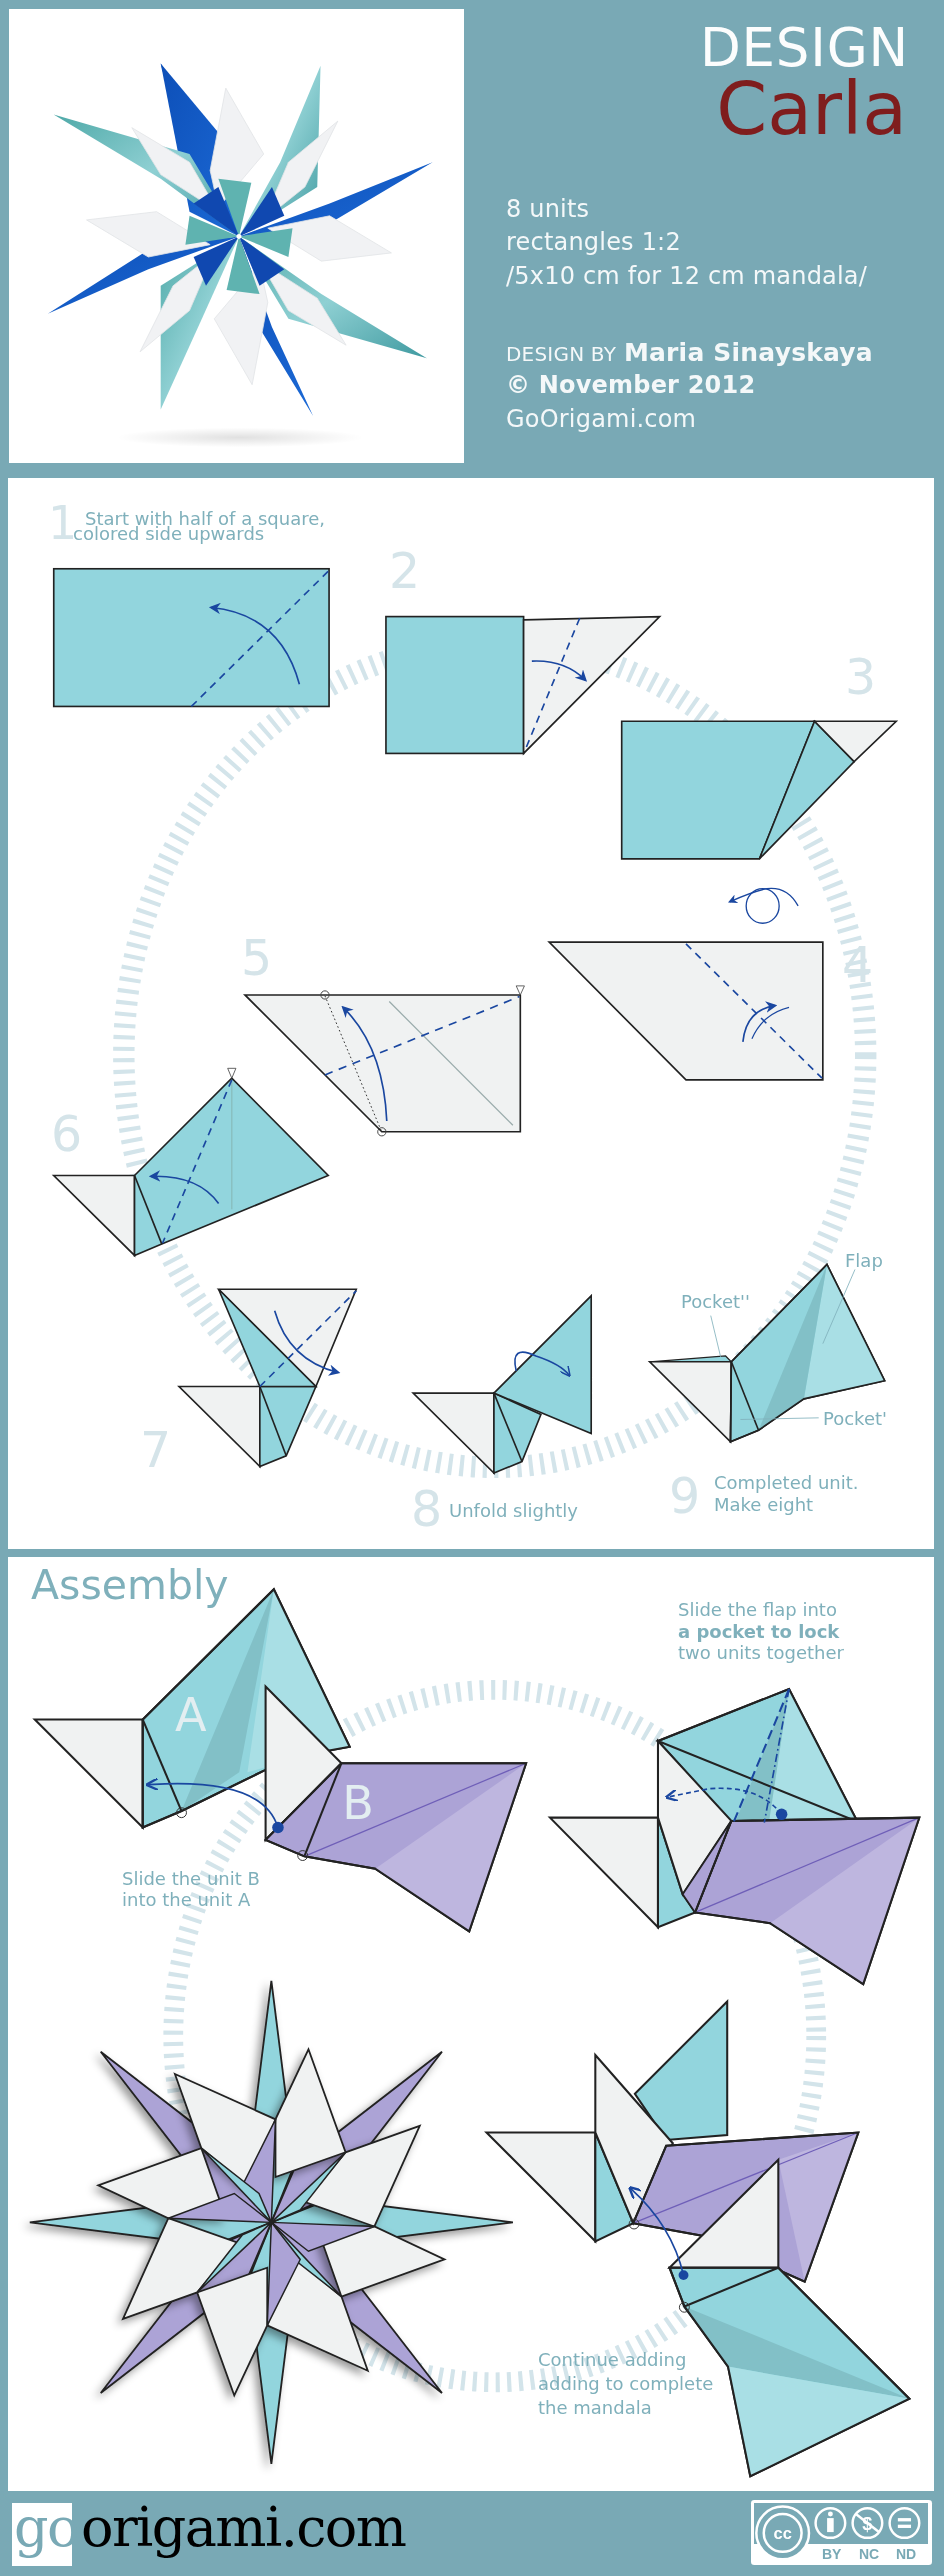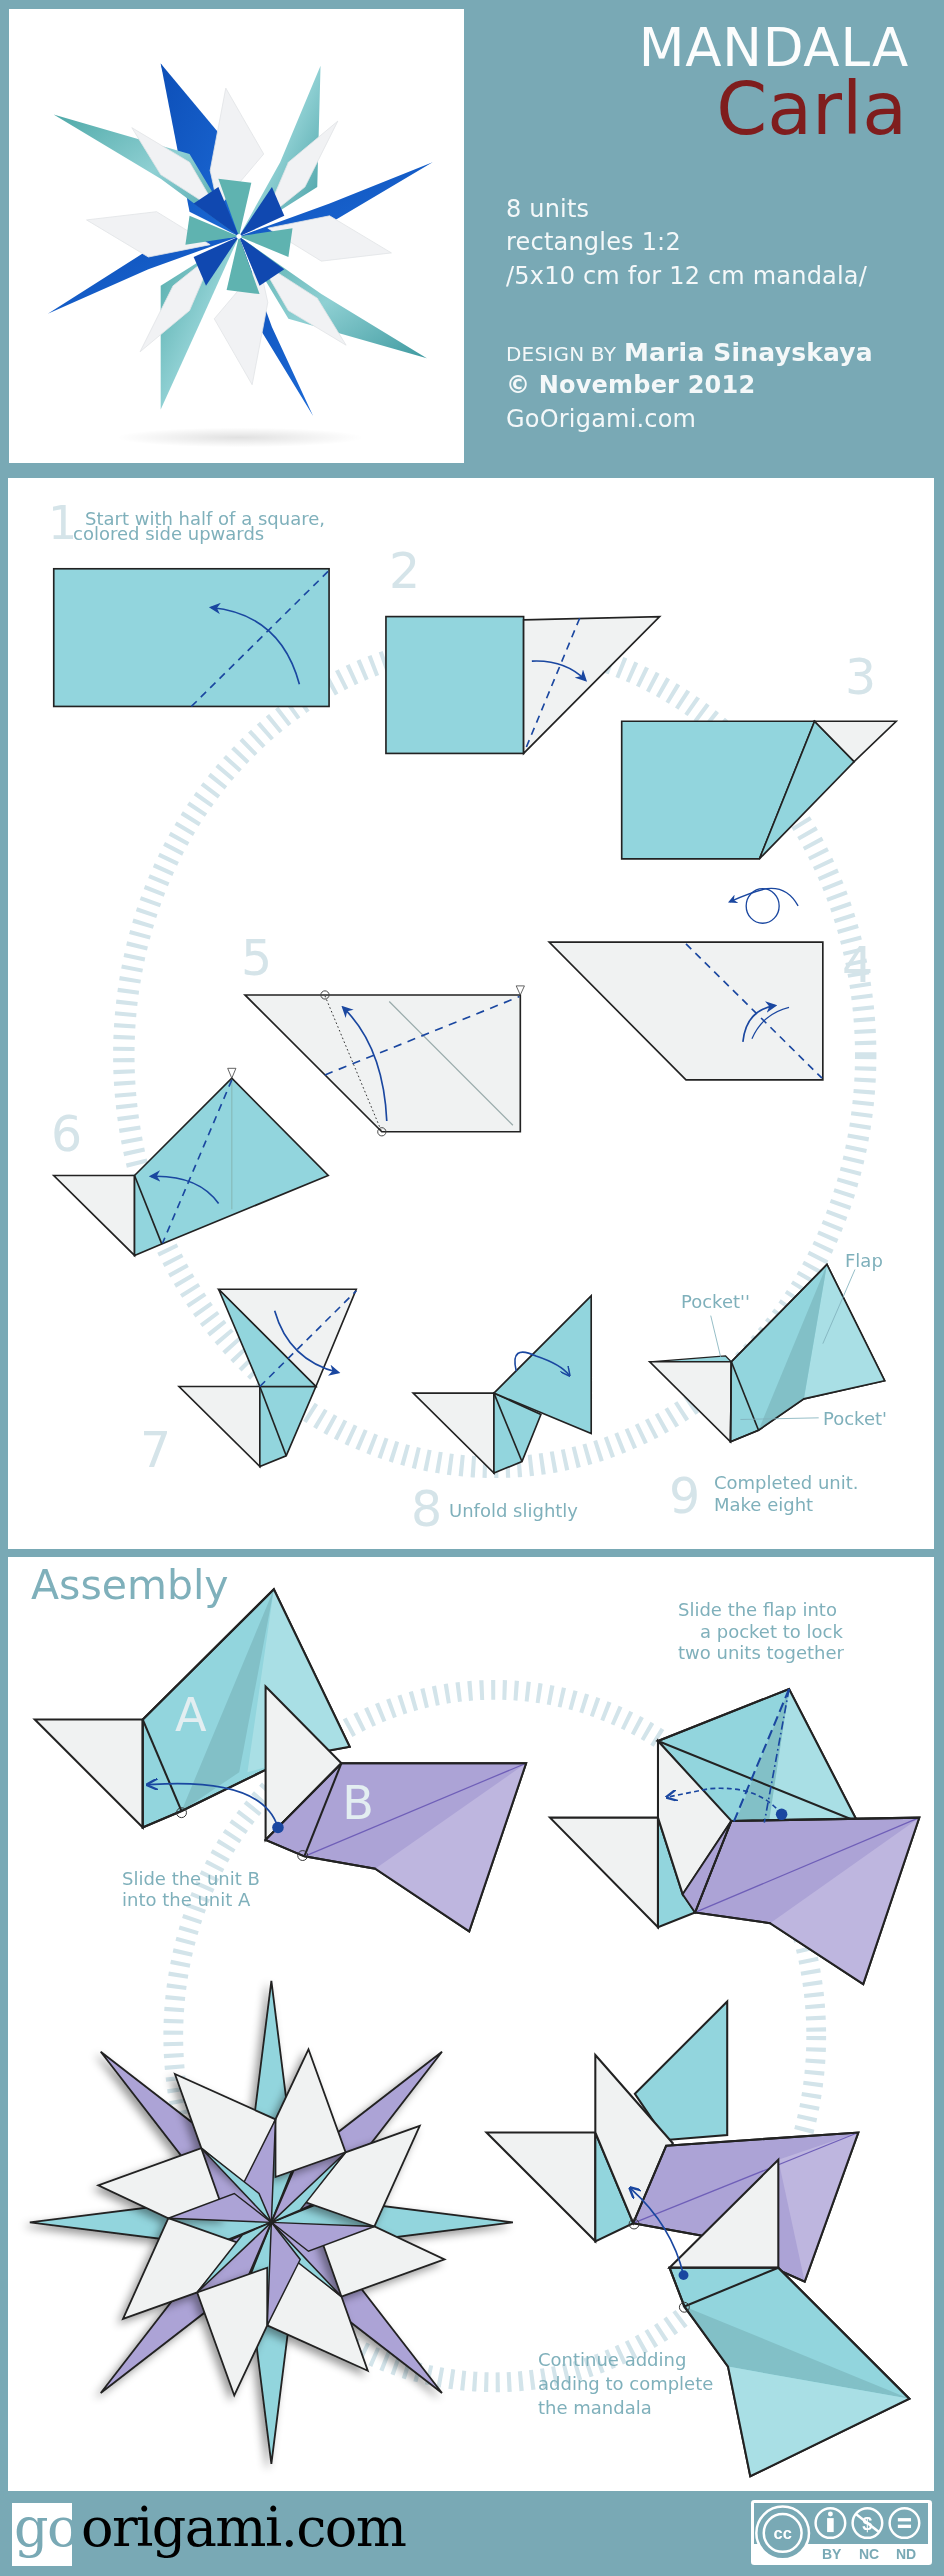--- a/index.html
+++ b/index.html
@@ -88,21 +88,21 @@
         <polygon points="0,0 25,70 -15,65" fill="#5fb3b0"></polygon>
         <polygon points="0,0 -40,60 -55,25" fill="#1048b0"></polygon>
         <polygon points="0,0 -65,10 -60,-25" fill="#5fb3b0"></polygon>
         <polygon points="0,0 -55,-40 -25,-60" fill="#1048b0"></polygon>
       </g>
       <circle r="3" fill="#ffffff"></circle>
     </g>
   </svg>
 </div>
 
-<div class="hdr-text" id="title-top">MANDALA</div>
+<div class="hdr-text" id="title-top">DESIGN</div>
 <div class="hdr-text" id="title-main">Carla</div>
 
 <div class="hdr-text spec" style="top:195px;">8 units</div>
 <div class="hdr-text spec" style="top:228px;">rectangles 1:2</div>
 <div class="hdr-text spec" style="top:262px;">/5x10 cm for 12 cm mandala/</div>
 
 <div class="hdr-text spec" style="top:338px;">
   <span id="design-by-label">DESIGN BY</span>
   <span id="designer">Maria Sinayskaya</span>
 </div>
@@ -348,21 +348,21 @@
     <circle cx="769" cy="2698" r="6" fill="none" stroke="#333" stroke-width="1.2"></circle>
     <circle cx="830" cy="2799" r="6" fill="none" stroke="#333" stroke-width="1.2"></circle>
     <circle cx="829" cy="2760" r="6" fill="#1a47a0"></circle>
     <path d="M829,2760 Q815,2700 765,2655" fill="none" stroke="#1a47a0" stroke-width="2" marker-end="url(#ah2)"></path>
   </g>
 </svg>
 
 <div class="step-text" style="left:122px; top:1868px;">Slide the unit B</div>
 <div class="step-text" style="left:122px; top:1889px;">into the unit A</div>
 <div class="step-text" style="left:678px; top:1599px;">Slide the flap into</div>
-<div class="step-text" style="left:700px; top:1621px;">a pocket to lock</div>
+<div class="step-text" style="left:678px; top:1621px;font-weight:bold;">a pocket to lock</div>
 <div class="step-text" style="left:678px; top:1642px;">two units together</div>
 <div class="step-text" style="left:538px; top:2349px;">Continue adding</div>
 <div class="step-text" style="left:538px; top:2373px;">adding to complete</div>
 <div class="step-text" style="left:538px; top:2397px;">the  mandala</div>
 
 <div id="logo-go-box"></div>
 <div id="logo-go">go</div>
 <div id="logo-rest">origami.com</div>
 
 <div id="cc-badge">

